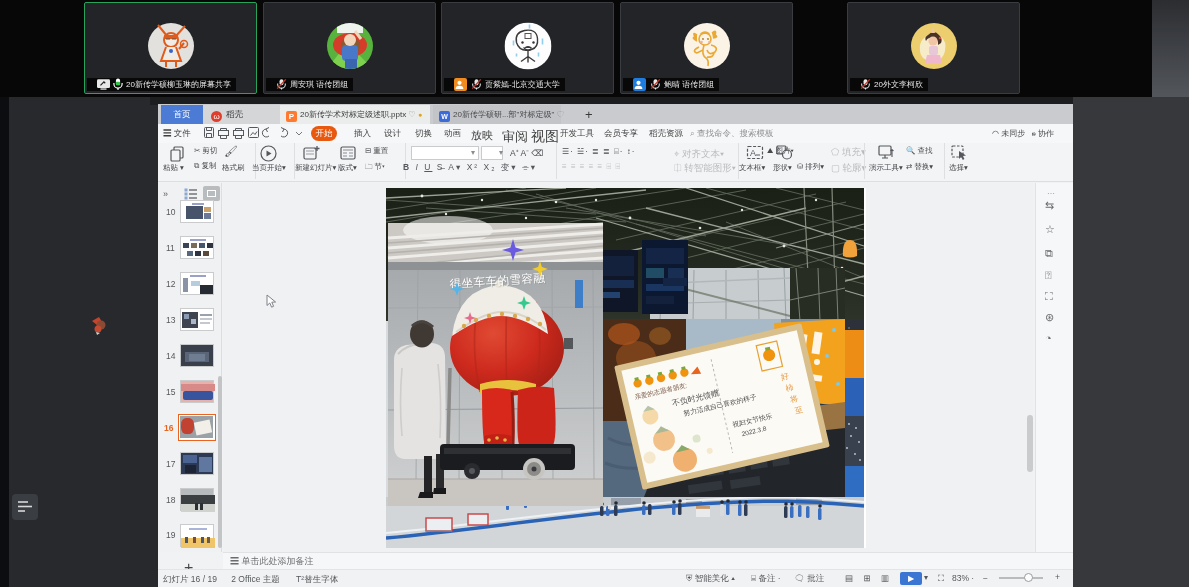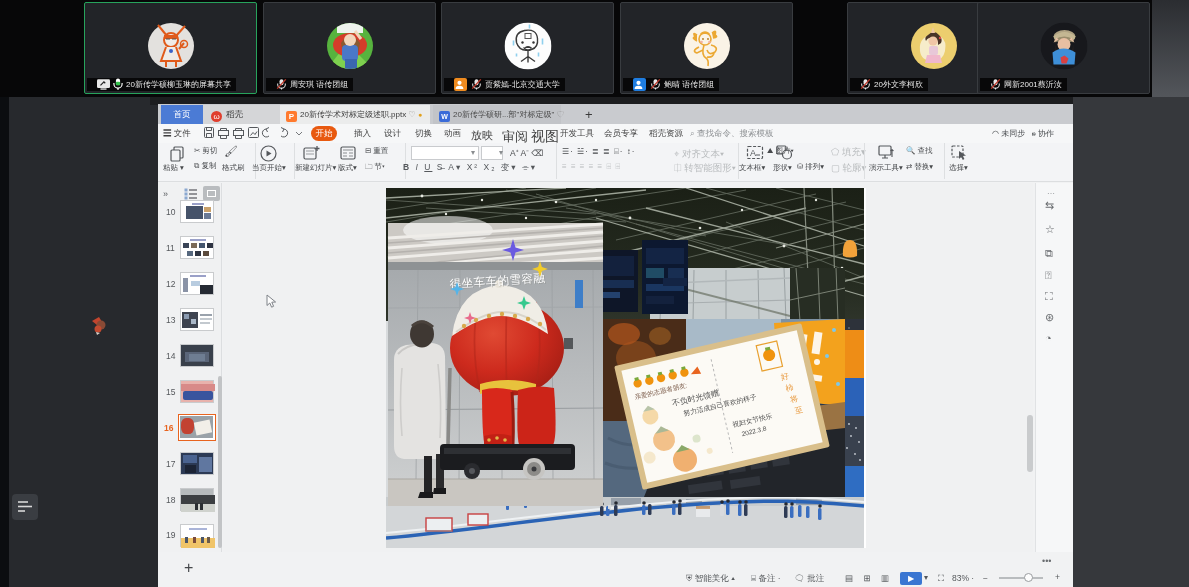--- a/index.html
+++ b/index.html
@@ -661,22 +661,30 @@
       <div class="abs" style="left:10px;top:64px;font-size:11px;">⧉</div>
       <div class="abs" style="left:10px;top:86px;font-size:11px;">⍰</div>
       <div class="abs" style="left:10px;top:107px;font-size:11px;">⛶</div>
       <div class="abs" style="left:10px;top:128px;font-size:11px;">⊛</div>
       <div class="abs" style="left:10px;top:149px;font-size:11px;">◔</div>
 
     </div>
 
     <div class="abs" style="left:884px;top:452px;font-size:9px;color:#6a6d70;">•••</div>
 
+    <div class="abs" style="left:65px;top:448px;width:850px;height:17px;background:#f6f7f8;border-top:1px solid #e0e2e4;
+      color:#6a6d70;font-size:9px;line-height:17px;padding-left:7px;">☰ 单击此处添加备注</div>
     <div class="abs" style="left:26px;top:455px;color:#46484b;font-size:16px;">+</div>
 
+    <div class="abs" style="left:0;top:465px;width:915px;height:18px;background:#f1f2f3;border-top:1px solid #e2e4e6;
+      color:#55585b;font-size:8.5px;line-height:18px;">
+      <span style="margin-left:5px;">幻灯片 16 / 19</span>
+      <span style="margin-left:12px;">2 Office 主题</span>
+      <span style="margin-left:14px;">T²替生字体</span>
+    </div>
     <div id="statusR" style="position:absolute;left:0;top:465px;width:915px;height:18px;color:#55585b;font-size:8.5px;">
       <div class="abs" style="left:528px;top:4px;">⛨ 智能美化 ▴</div>
       <div class="abs" style="left:593px;top:4px;">⌸ 备注 ·</div>
       <div class="abs" style="left:636px;top:4px;">🗨 批注</div>
       <div class="abs" style="left:687px;top:4px;letter-spacing:4px;">▤ ⊞ ▥</div>
       <div class="abs" style="left:742px;top:2.5px;width:22px;height:13px;background:#3a76d2;border-radius:2px;color:#fff;font-size:8px;text-align:center;line-height:13px;">▶</div>
       <div class="abs" style="left:766px;top:4px;font-size:8px;">▾</div>
       <div class="abs" style="left:780px;top:4px;">⛶</div>
       <div class="abs" style="left:794px;top:4px;">83% ·</div>
       <div class="abs" style="left:825px;top:4px;">−</div>
@@ -833,40 +841,19 @@
     <div class="lbl">
       <svg width="11" height="12" viewBox="0 0 13 13">
           <rect x="4.2" y="1" width="4.6" height="7" rx="2.3" fill="#e8e8e8"></rect>
           <path d="M2 6 v1 a4.5 4.5 0 0 0 9 0 v-1" stroke="#e8e8e8" stroke-width="1.2" fill="none"></path>
           <line x1="6.5" y1="11" x2="6.5" y2="13" stroke="#e8e8e8" stroke-width="1.2"></line>
           <line x1="1.5" y1="12" x2="11.5" y2="1" stroke="#c0392b" stroke-width="1.6"></line>
         </svg>
       20外文李柯欣</div>
   </div>
 
-  <div class="tile" style="left:977px;">
-    <svg class="av" width="47" height="47" viewBox="0 0 47 47">
-      <circle cx="23.5" cy="23.5" r="23.5" fill="#17181c"></circle>
-      <ellipse cx="24" cy="14" rx="11" ry="6.5" fill="#b0a383"></ellipse>
-      <path d="M13 14 q11 -9 22 0 l-2 4 q-9 -6 -18 0 z" fill="#c4b792"></path>
-      <path d="M14 17 q10 -6 19 0 l0 3 q-9 -5 -19 0z" fill="#9a8d6d"></path>
-      <circle cx="23.5" cy="22" r="6.5" fill="#e8bfa2"></circle>
-      <path d="M15 22 q-3 14 4 16 h10 q6 -3 4 -16 l-3 10 h-12 z" fill="#201d1e"></path>
-      <path d="M12 30 q11 -8 23 0 l-1 12 h-21 z" fill="#3e8fd8"></path>
-      <path d="M20 35 l4 -2 l4 3 l-2 5 h-5 z" fill="#d84040"></path>
-      <path d="M13 20 l3 -5 l2 2 z M34 20 l-3 -5 l-2 2 z" fill="#e8bfa2"></path>
-    </svg>
-    <div class="lbl">
-      <svg width="11" height="12" viewBox="0 0 13 13">
-          <rect x="4.2" y="1" width="4.6" height="7" rx="2.3" fill="#e8e8e8"></rect>
-          <path d="M2 6 v1 a4.5 4.5 0 0 0 9 0 v-1" stroke="#e8e8e8" stroke-width="1.2" fill="none"></path>
-          <line x1="6.5" y1="11" x2="6.5" y2="13" stroke="#e8e8e8" stroke-width="1.2"></line>
-          <line x1="1.5" y1="12" x2="11.5" y2="1" stroke="#c0392b" stroke-width="1.6"></line>
-        </svg>
-      网新2001蔡沂汝</div>
-  </div>
 
 
   <svg class="abs" style="left:266px;top:294px;" width="12" height="15" viewBox="0 0 12 15">
     <path d="M1 1 L1 11.5 L3.8 9 L5.6 13.2 L7.6 12.3 L5.8 8.2 L9.6 8 Z" fill="#fdfdfd" stroke="#7e8288" stroke-width="1"></path>
   </svg>
 
 </div>
 
 </body></html>

